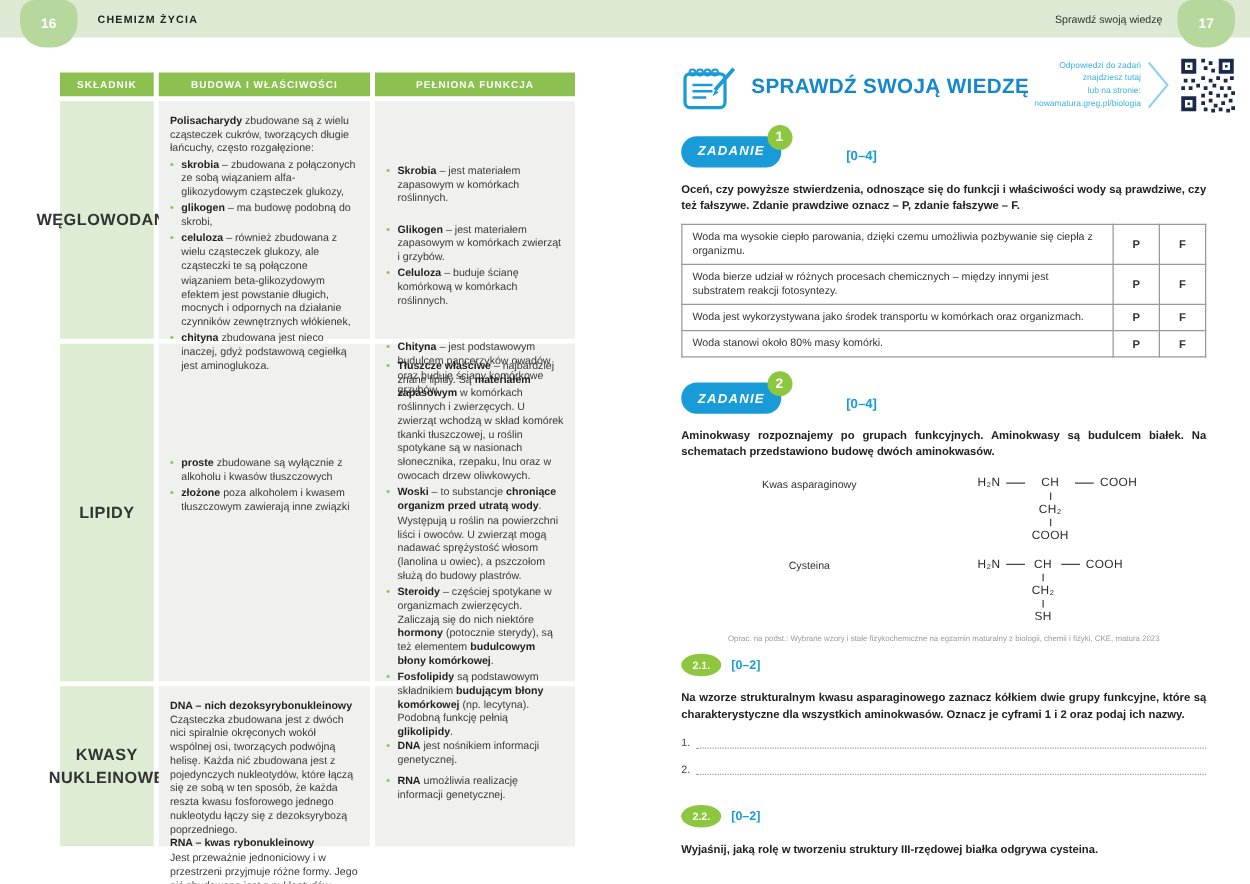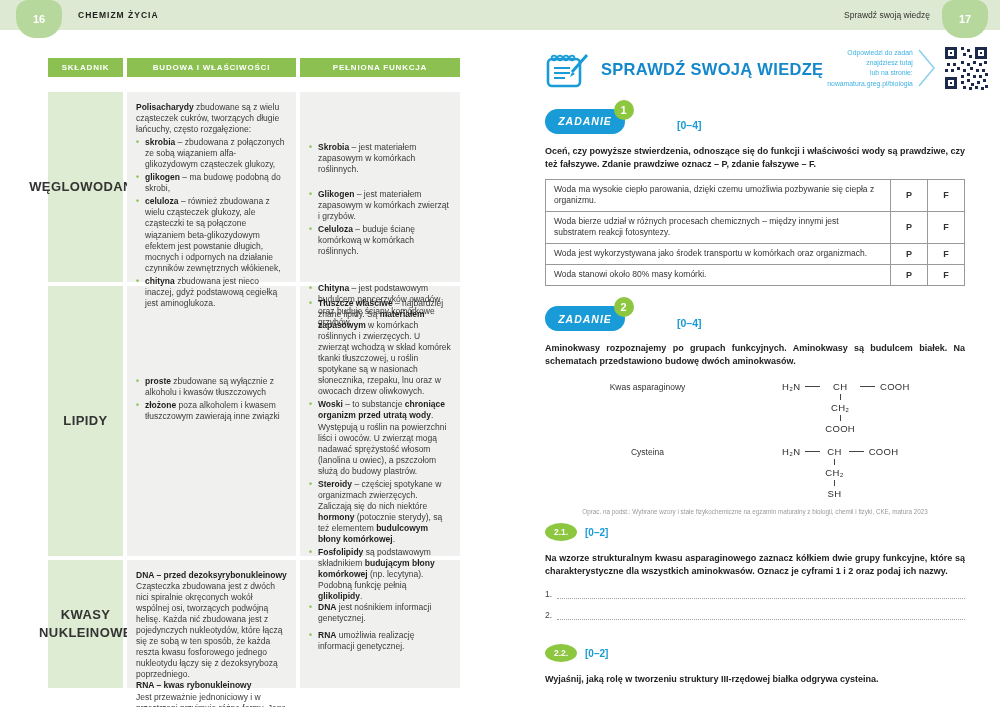--- a/index.html
+++ b/index.html
@@ -19,21 +19,21 @@
   .spread-title { position:absolute; right:70px; top:10px; font-size:8.5px; color:#333; }
 
   
   .page-left { position:absolute; left:48px; top:58px; width:408px; }
   .grid { display:grid; grid-template-columns:75px 169px 160px; gap:4px; }
   .hcell { background:#8cc152; color:#fff; font-weight:bold; font-size:8px; letter-spacing:.8px;
     height:19px; display:flex; align-items:center; justify-content:center; }
   .ncell { background:#ddecd2; display:flex; align-items:center; justify-content:center;
     font-weight:bold; font-size:13px; color:#333; letter-spacing:.4px; text-align:center; line-height:1.4; }
   .bcell { background:#f0f0ee; padding:10px 9px 9px 9px; font-size:8.5px; line-height:1.3; color:#3a3a3a; }
-  .row-weg { height:190px;margin-top:11px; } .row-lip { height:270px; } .row-kwa { height:128px; }
+  .row-weg { height:190px; } .row-lip { height:270px; } .row-kwa { height:128px; }
   .bcell b { color:#1f1f1f; }
   ul.blist { list-style:none; }
   ul.blist li { position:relative; padding-left:9px; margin-top:2px; }
   ul.blist li::before { content:"•"; position:absolute; left:0; top:0; color:#8cc152; font-weight:bold; }
   .mt40{margin-top:40px!important;} .mt26{margin-top:26px!important;} .mt14{margin-top:14px!important;}
   .mt80{margin-top:80px!important;} .mt32{margin-top:32px!important;} .mt6{margin-top:6px!important;}
 
   
   .page-right { position:absolute; left:545px; top:42px; width:420px; }
   .title-row { display:flex; align-items:flex-start; }
@@ -132,21 +132,21 @@
           <li><b>Woski</b><span> – to substancje </span><b>chroniące organizm przed utratą wody</b><span>. Występują u roślin na powierzchni liści i owoców. U zwierząt mogą nadawać sprężystość włosom (lanolina u owiec), a pszczołom służą do budowy plastrów.</span></li>
           <li><b>Steroidy</b><span> – częściej spotykane w organizmach zwierzęcych. Zaliczają się do nich niektóre </span><b>hormony</b><span> (potocznie sterydy), są też elementem </span><b>budulcowym błony komórkowej</b><span>.</span></li>
           <li><b>Fosfolipidy</b><span> są podstawowym składnikiem </span><b>budującym błony komórkowej</b><span> (np. lecytyna). Podobną funkcję pełnią </span><b>glikolipidy</b><span>.</span></li>
         </ul>
       </div>
 
       <div class="ncell row-kwa">
         <span><span>KWASY</span><br><span>NUKLEINOWE</span></span>
       </div>
       <div class="bcell row-kwa">
-        <p><b>DNA – przed dezoksyrybonukleinowy</b></p>
+        <p><b>DNA – nich dezoksyrybonukleinowy</b></p>
         <p>Cząsteczka zbudowana jest z dwóch nici spiralnie okręconych wokół wspólnej osi, tworzących podwójną helisę. Każda nić zbudowana jest z pojedynczych nukleotydów, które łączą się ze sobą w ten sposób, że każda reszta kwasu fosforowego jednego nukleotydu łączy się z dezoksyrybozą poprzedniego.</p>
         <p><b>RNA – kwas rybonukleinowy</b></p>
         <p>Jest przeważnie jednoniciowy i w przestrzeni przyjmuje różne formy. Jego nić zbudowana jest z nukleotydów.</p>
       </div>
       <div class="bcell row-kwa">
         <ul class="blist">
           <li class="mt32"><b>DNA</b><span> jest nośnikiem informacji genetycznej.</span></li>
           <li class="mt6"><b>RNA</b><span> umożliwia realizację informacji genetycznej.</span></li>
         </ul>
       </div>

